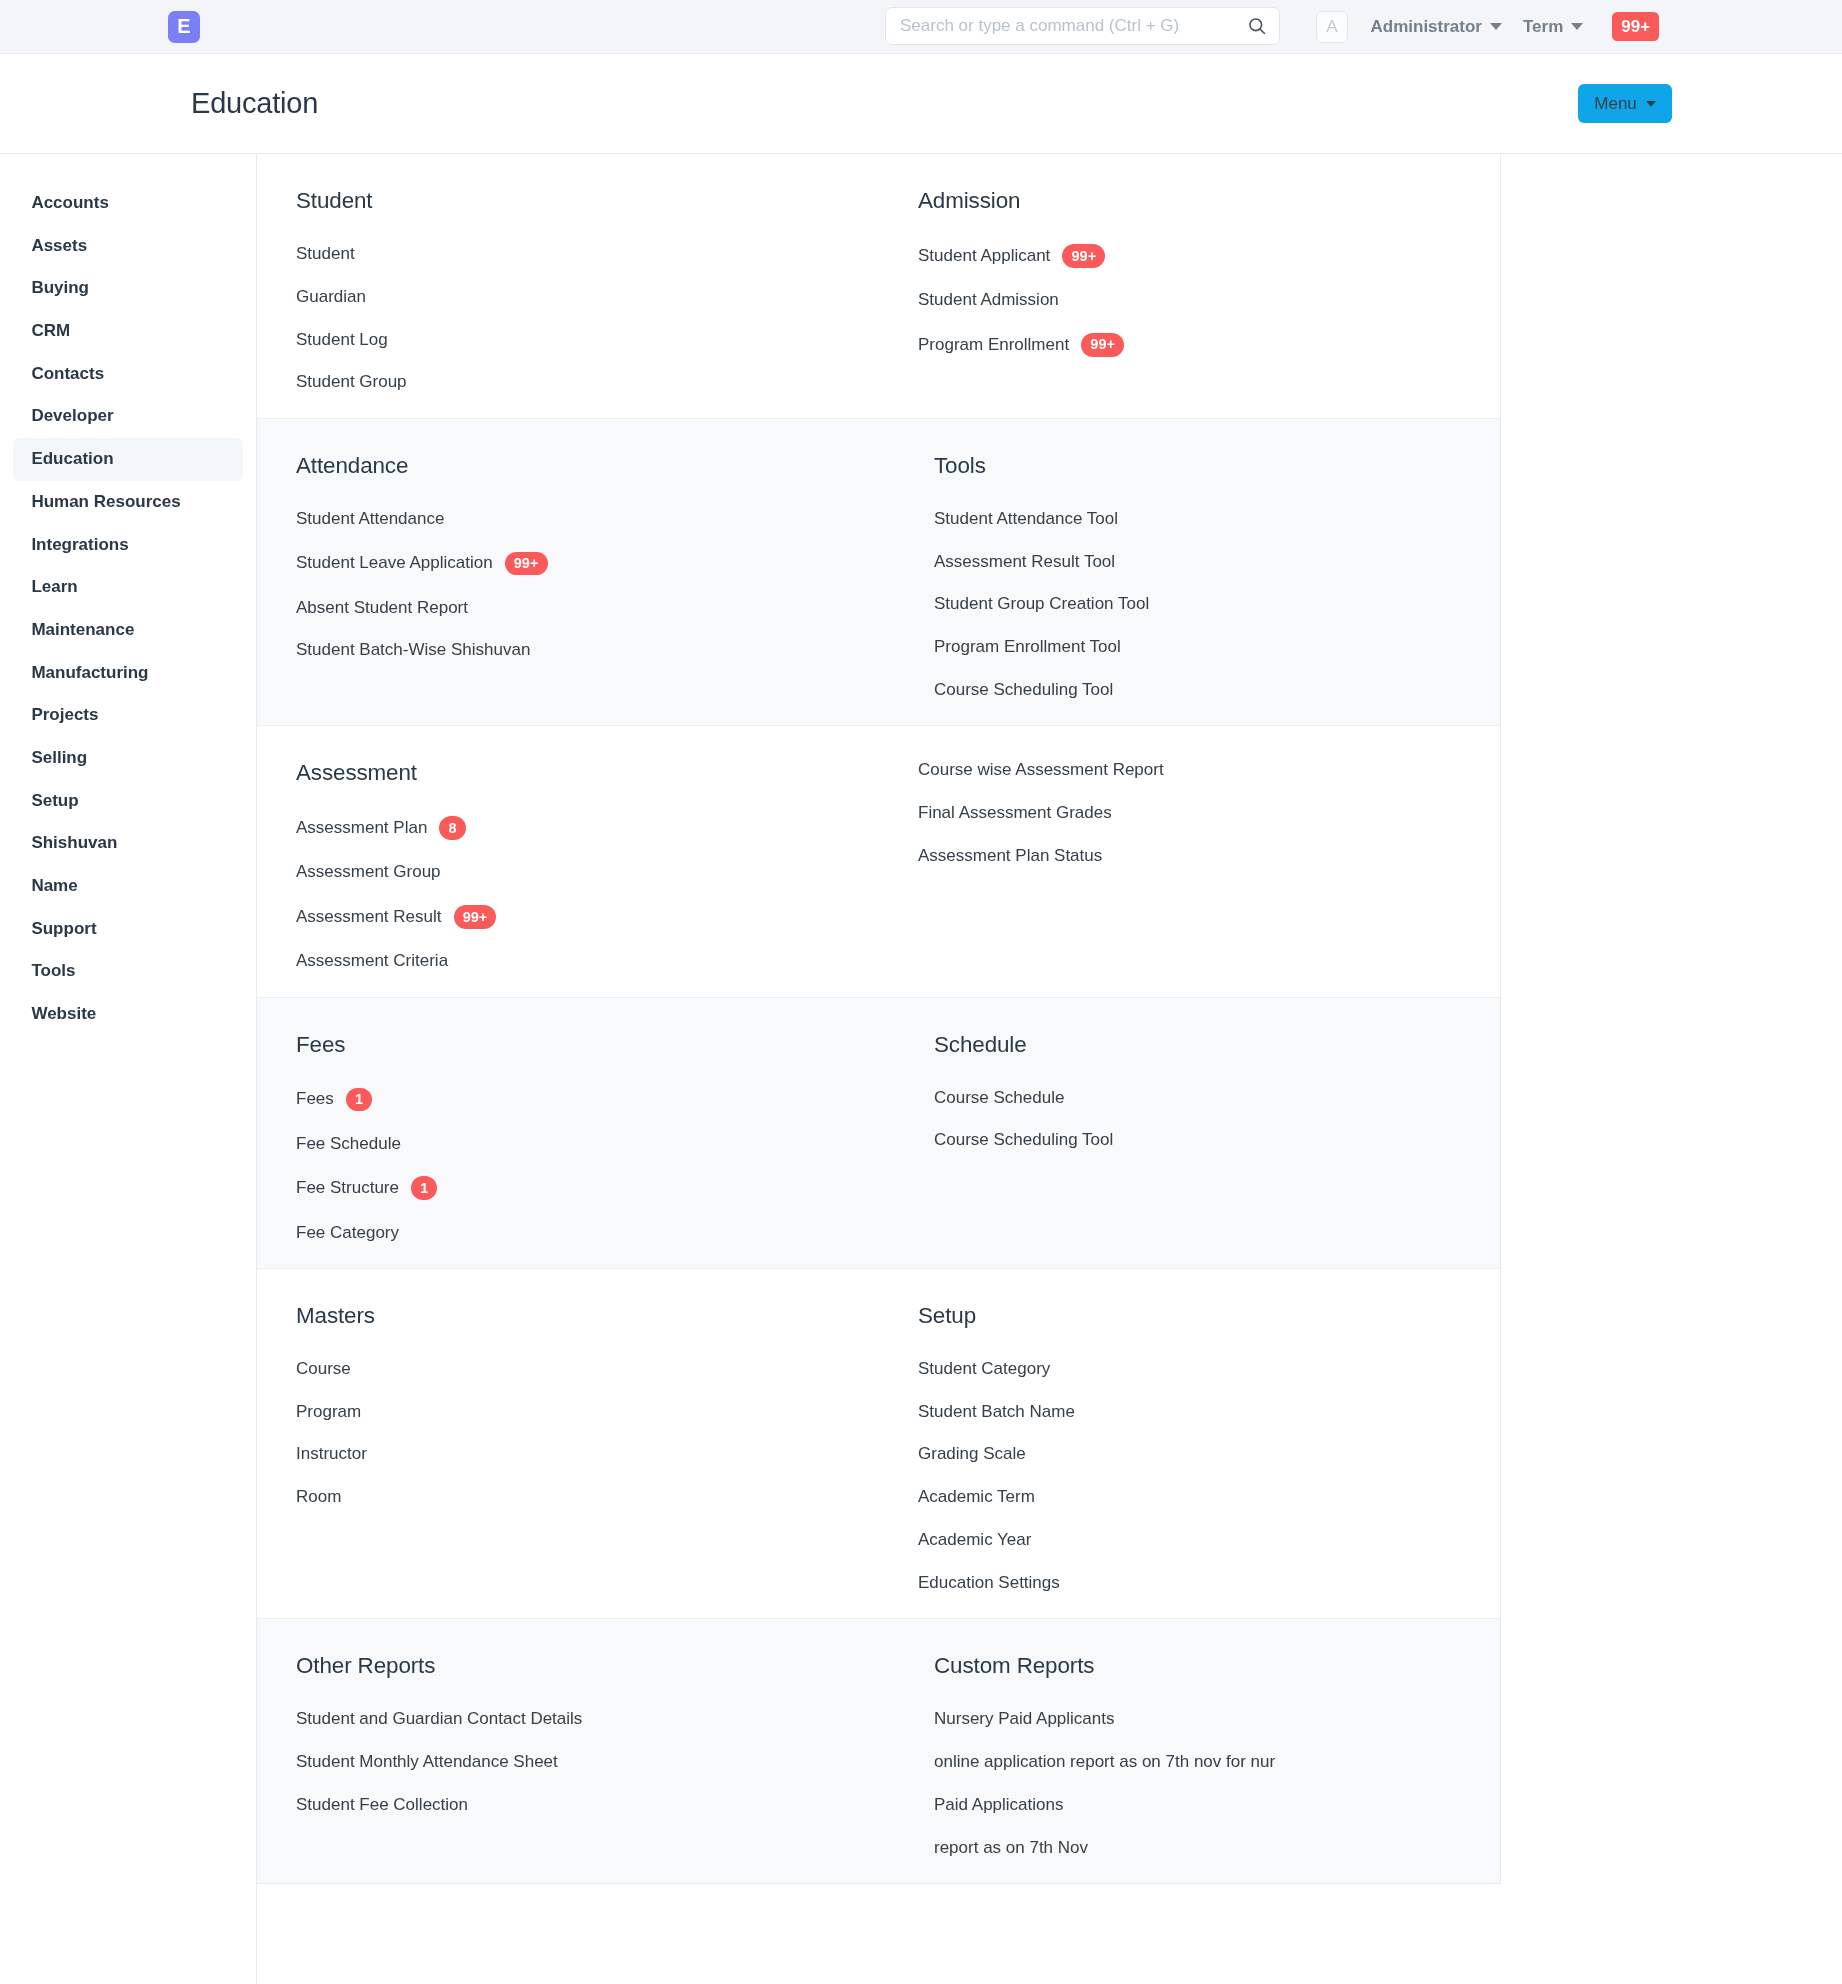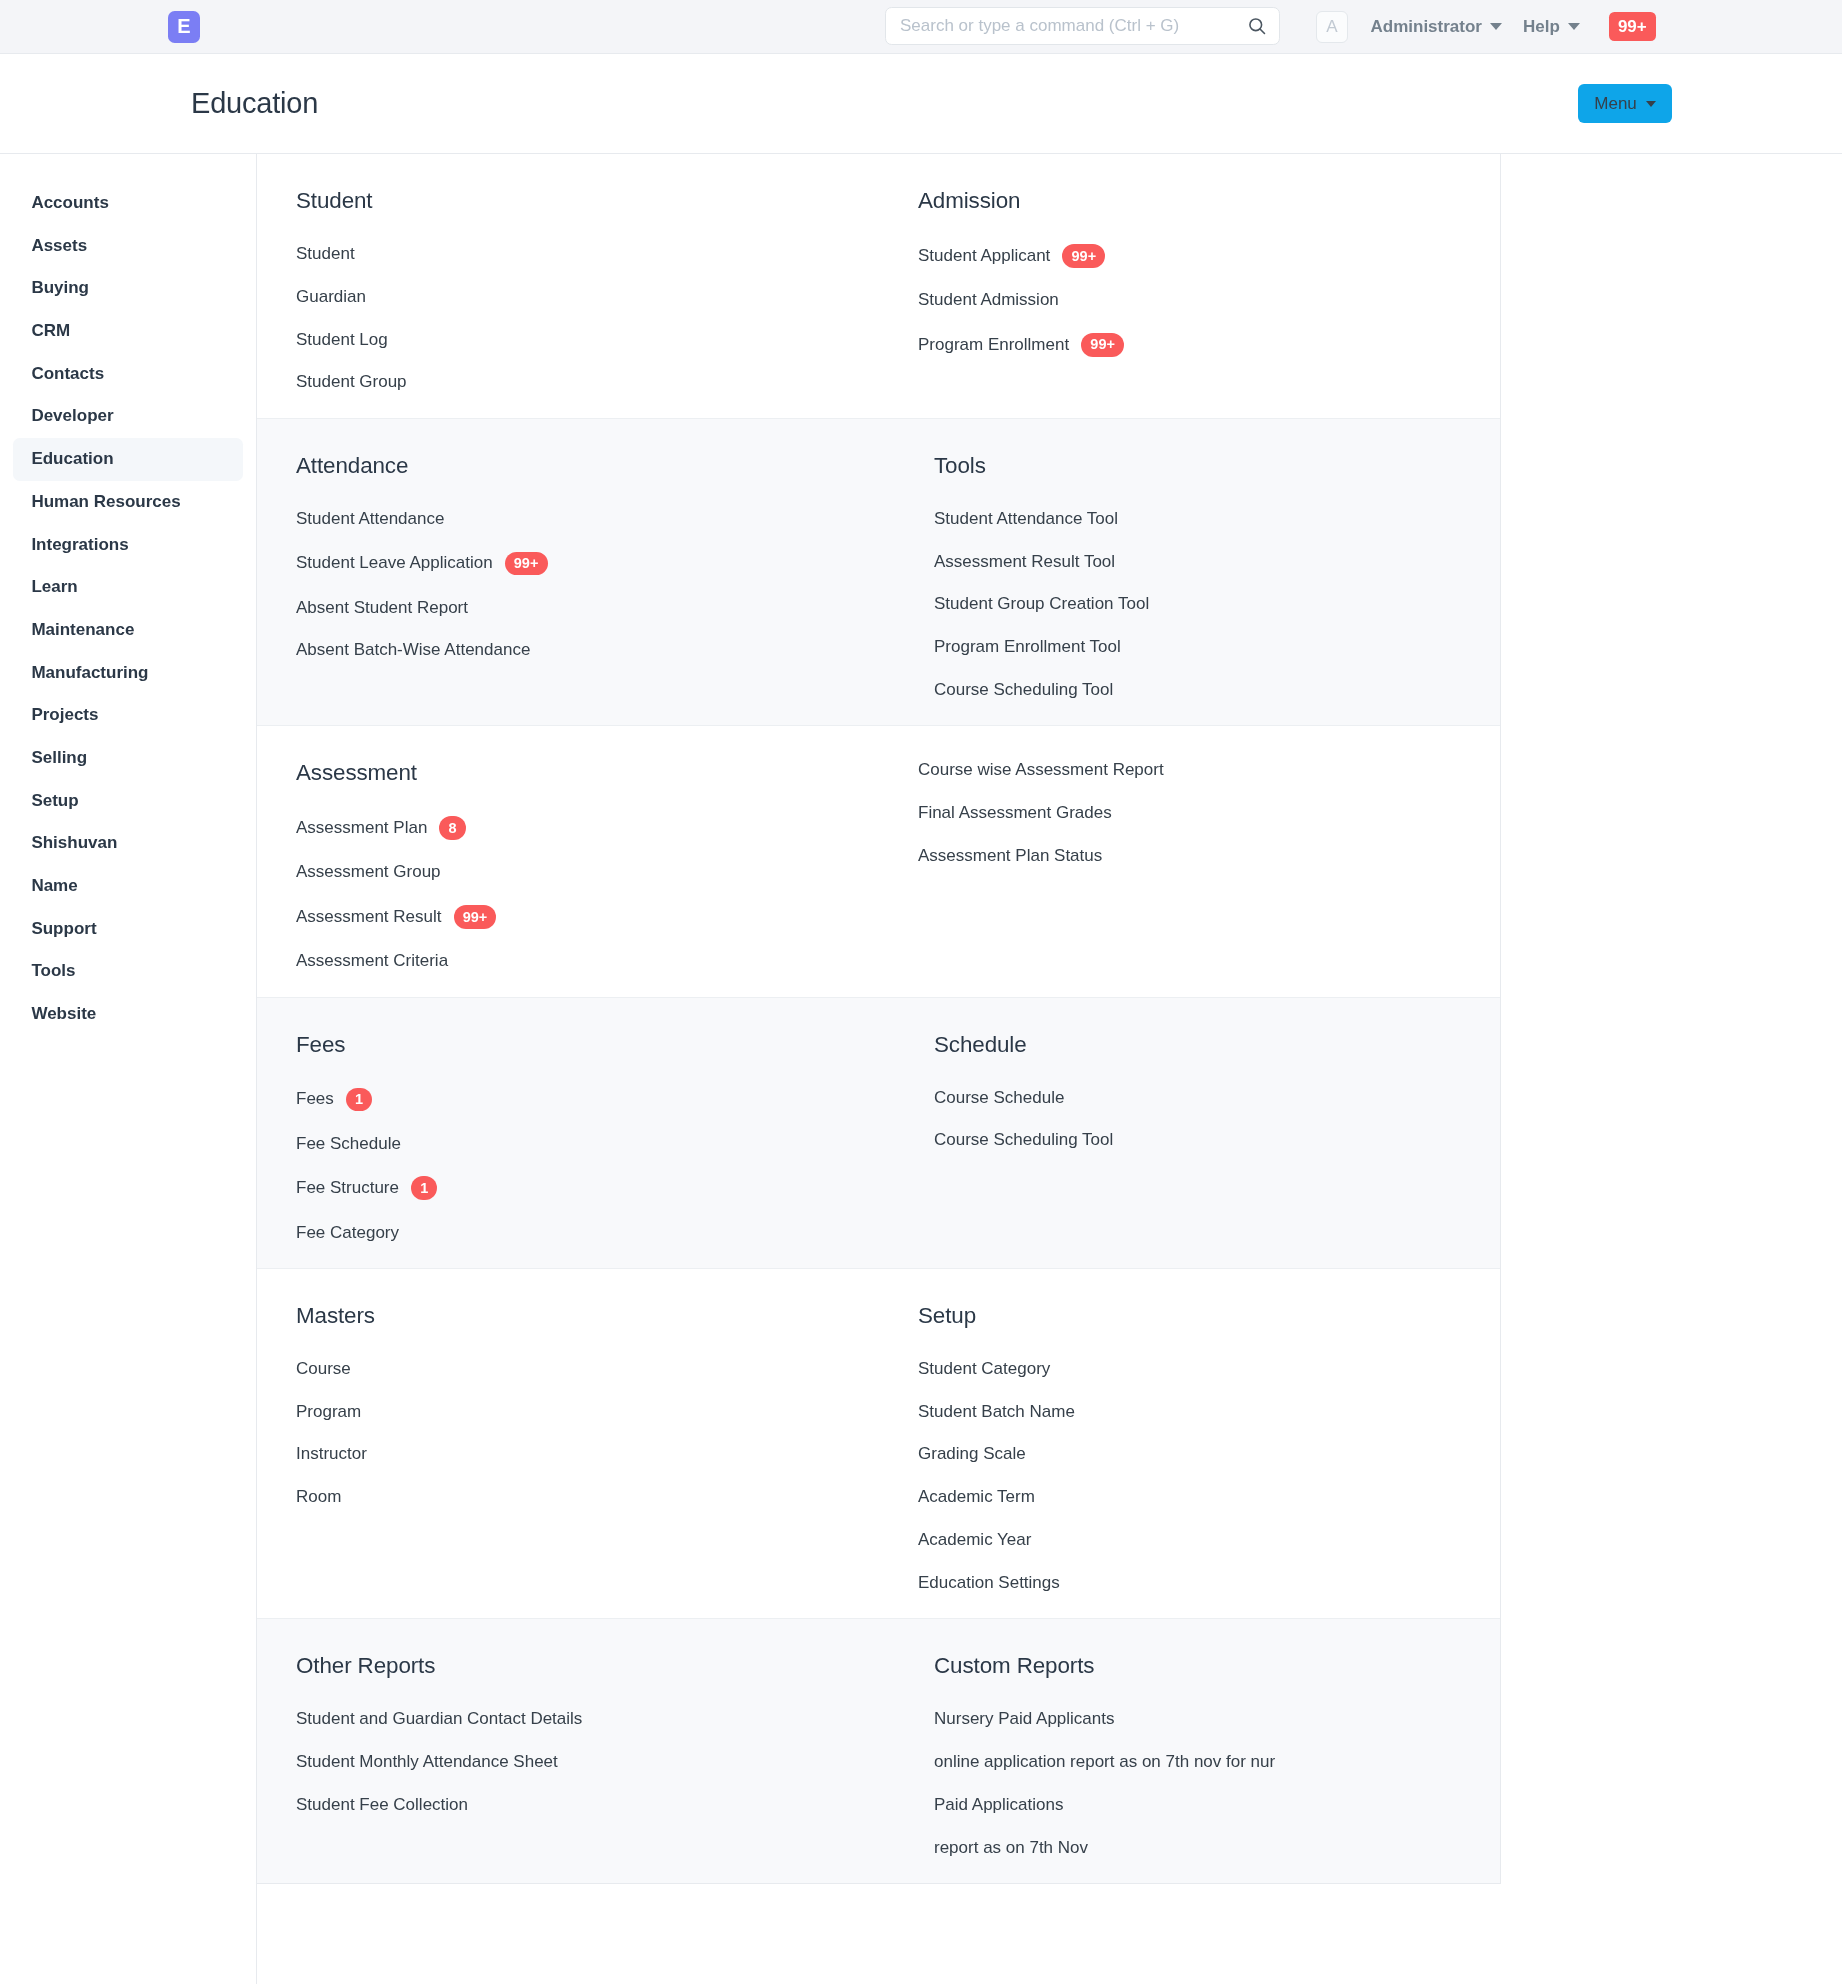--- a/index.html
+++ b/index.html
@@ -254,21 +254,21 @@
     </svg>
   </div>
 
   <div class="nav-right">
     <div class="avatar">A</div>
     <div class="nav-dd">
       <span>Administrator</span>
       <span class="caret"></span>
     </div>
     <div class="nav-dd">
-      <span>Help</span>
+      <span>Term</span>
       <span class="caret"></span>
     </div>
     <div class="nav-badge">99+</div>
   </div>
 </div>
 
 <div class="page-head">
   <div class="page-title">Education</div>
   <button class="menu-btn">
     <span>Menu</span>
@@ -339,21 +339,21 @@
               <span class="link-label">Student Attendance</span>
             </div>
             <div class="link-row">
               <span class="link-label">Student Leave Application</span>
               <span class="pill">99+</span>
             </div>
             <div class="link-row">
               <span class="link-label">Absent Student Report</span>
             </div>
             <div class="link-row">
-              <span class="link-label">Absent Batch-Wise Attendance</span>
+              <span class="link-label">Student Batch-Wise Shishuvan</span>
             </div>
           </div>
           <div class="col">
             <div class="col-title">Tools</div>
             <div class="link-row">
               <span class="link-label">Student Attendance Tool</span>
             </div>
             <div class="link-row">
               <span class="link-label">Assessment Result Tool</span>
             </div>

